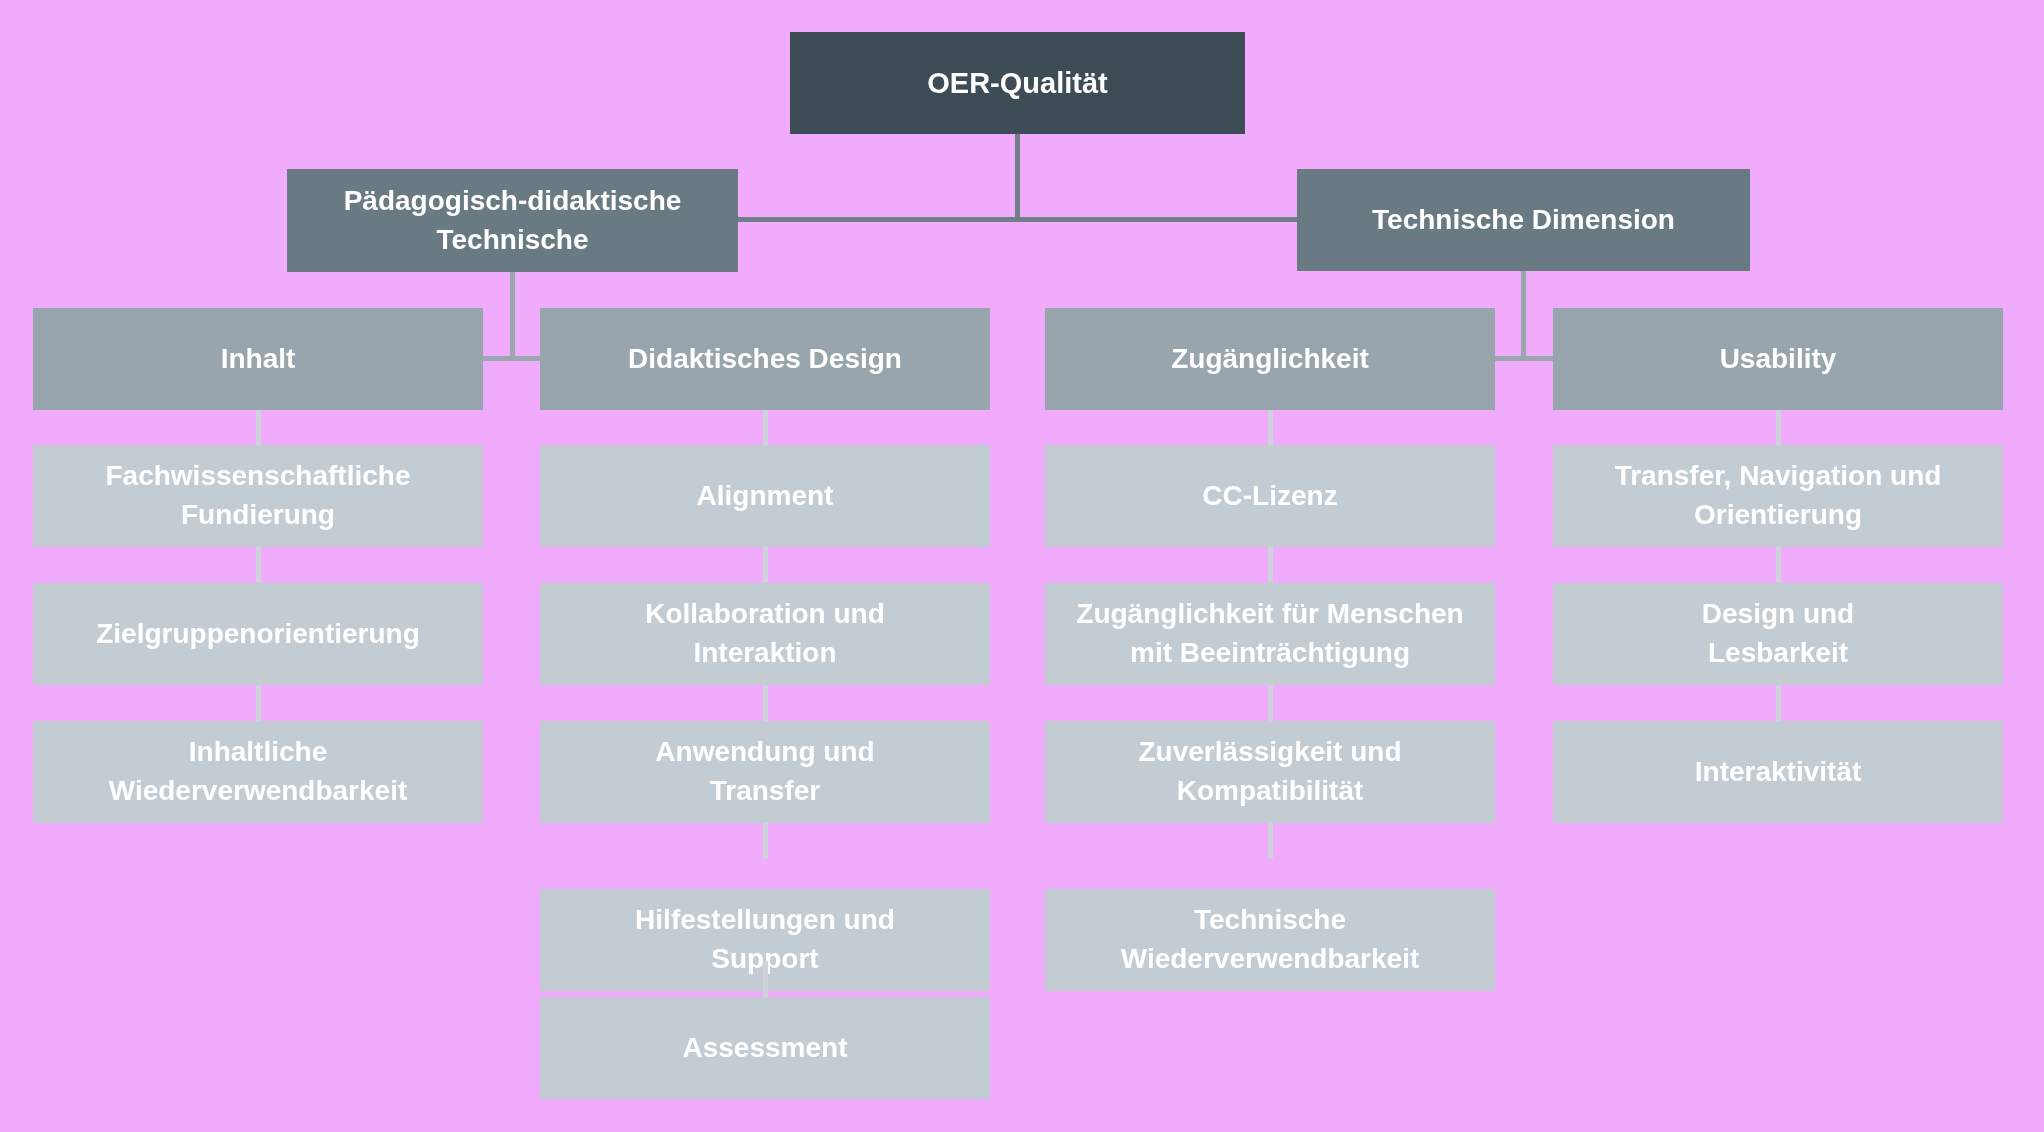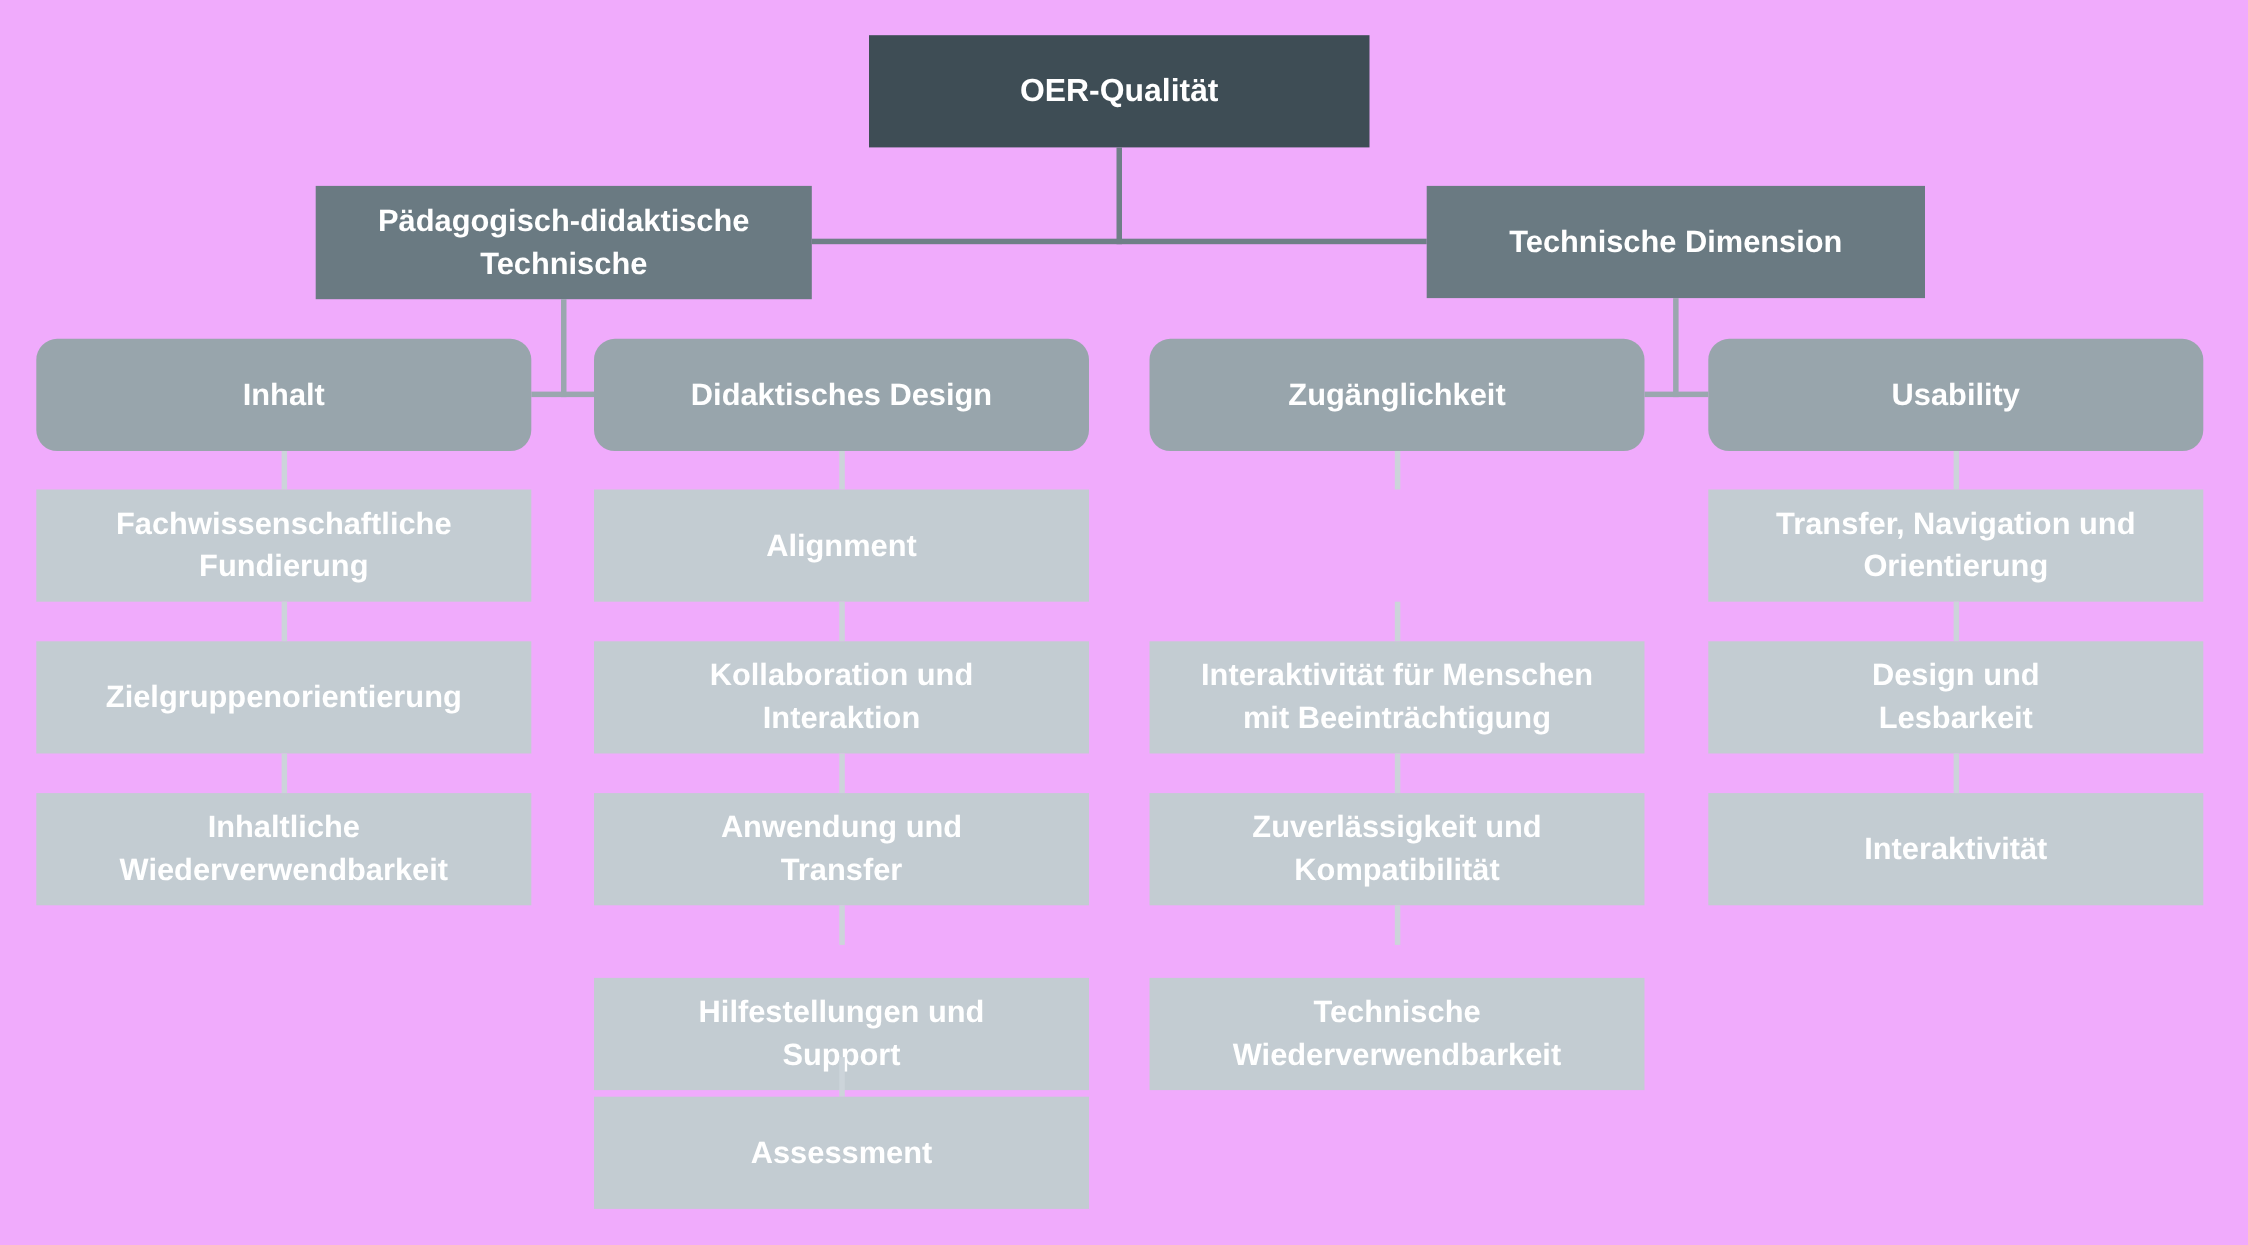--- a/index.html
+++ b/index.html
@@ -18,21 +18,21 @@
   .l4{background:var(--level4,#c3ccd2);}
   .vline{position:absolute;width:5px;}
   .hline{position:absolute;height:5px;}
   .dark{background:var(--connector-dark,#6f7f87);}
   .mid{background:var(--connector-mid,#9aa7ae);}
   .light{background:var(--connector-light,#ccd4da);}
   
   .col1{left:33px;width:450px;}  .col2{left:540px;width:450px;}
   .col3{left:1045px;width:450px;}.col4{left:1553px;width:450px;}
   .cx1{left:256px;} .cx2{left:763px;} .cx3{left:1268px;} .cx4{left:1776px;}
-  .rowH{top:308px;height:102px;border-radius:19px;}
+  .rowH{top:308px;height:102px;}
   .row1{top:445px;height:102px;} .row2{top:583px;height:102px;}
   .row3{top:721px;height:102px;} .row4{top:869px;height:102px;margin-top:20px;}
   .row5{top:997px;height:102px;}
   .g0{top:410px;height:35px;} .g1{top:547px;height:36px;}
   .g2{top:685px;height:36px;} .g3{top:823px;height:36px;}
   .g4{top:961px;height:36px;}
 </style>
 </head>
 <body>
 
@@ -74,22 +74,23 @@
   <div class="vline light cx2 g2"></div>
   <div class="box l4 col2 row3">Anwendung und
 Transfer</div>
   <div class="vline light cx2 g3"></div>
   <div class="box l4 col2 row4">Hilfestellungen und
 Support</div>
   <div class="vline light cx2 g4"></div>
   <div class="box l4 col2 row5">Assessment</div>
 
   <div class="vline light cx3 g0"></div>
+  <div class="box l4 col3 row1">CC-Lizenz</div>
   <div class="vline light cx3 g1"></div>
-  <div class="box l4 col3 row2">Interaktivität für Menschen
+  <div class="box l4 col3 row2">Zugänglichkeit für Menschen
 mit Beeinträchtigung</div>
   <div class="vline light cx3 g2"></div>
   <div class="box l4 col3 row3">Zuverlässigkeit und
 Kompatibilität</div>
   <div class="vline light cx3 g3"></div>
   <div class="box l4 col3 row4">Technische
 Wiederverwendbarkeit</div>
 
   <div class="vline light cx4 g0"></div>
   <div class="box l4 col4 row1">Transfer, Navigation und

